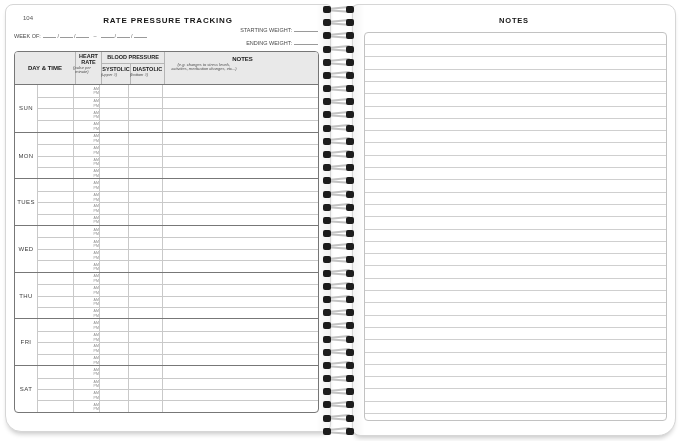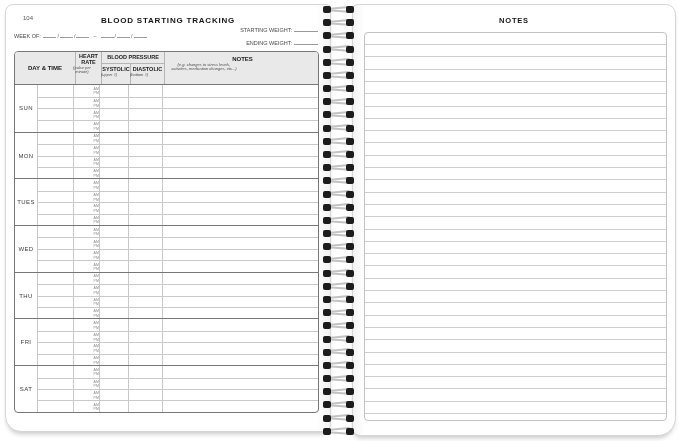--- a/index.html
+++ b/index.html
@@ -129,21 +129,21 @@
   .hole-r{left:27px;}
   .wire{position:absolute;left:8px;width:23px;height:1.7px;background:var(--wire);border-radius:1px;}
   .w1{top:1.5px;transform:rotate(-5deg);}
   .w2{top:4.8px;transform:rotate(4deg);}
 </style>
 </head>
 <body>
 
 <div class="page page-left">
   <div class="pn">104</div>
-  <div class="lp-title">BLOOD STARTING TRACKING</div>
+  <div class="lp-title">RATE PRESSURE TRACKING</div>
 
   <div class="week-row">
     <span>WEEK OF:</span>
     <span class="blank"></span><span class="sep">/</span><span class="blank"></span><span class="sep">/</span><span class="blank"></span><span class="rsep">–</span><span class="blank"></span><span class="sep">/</span><span class="blank"></span><span class="sep">/</span><span class="blank"></span>
   </div>
 
   <div class="weights">
     <div class="w-line">
       <span>STARTING WEIGHT:</span><span class="w-blank"></span>
     </div>

